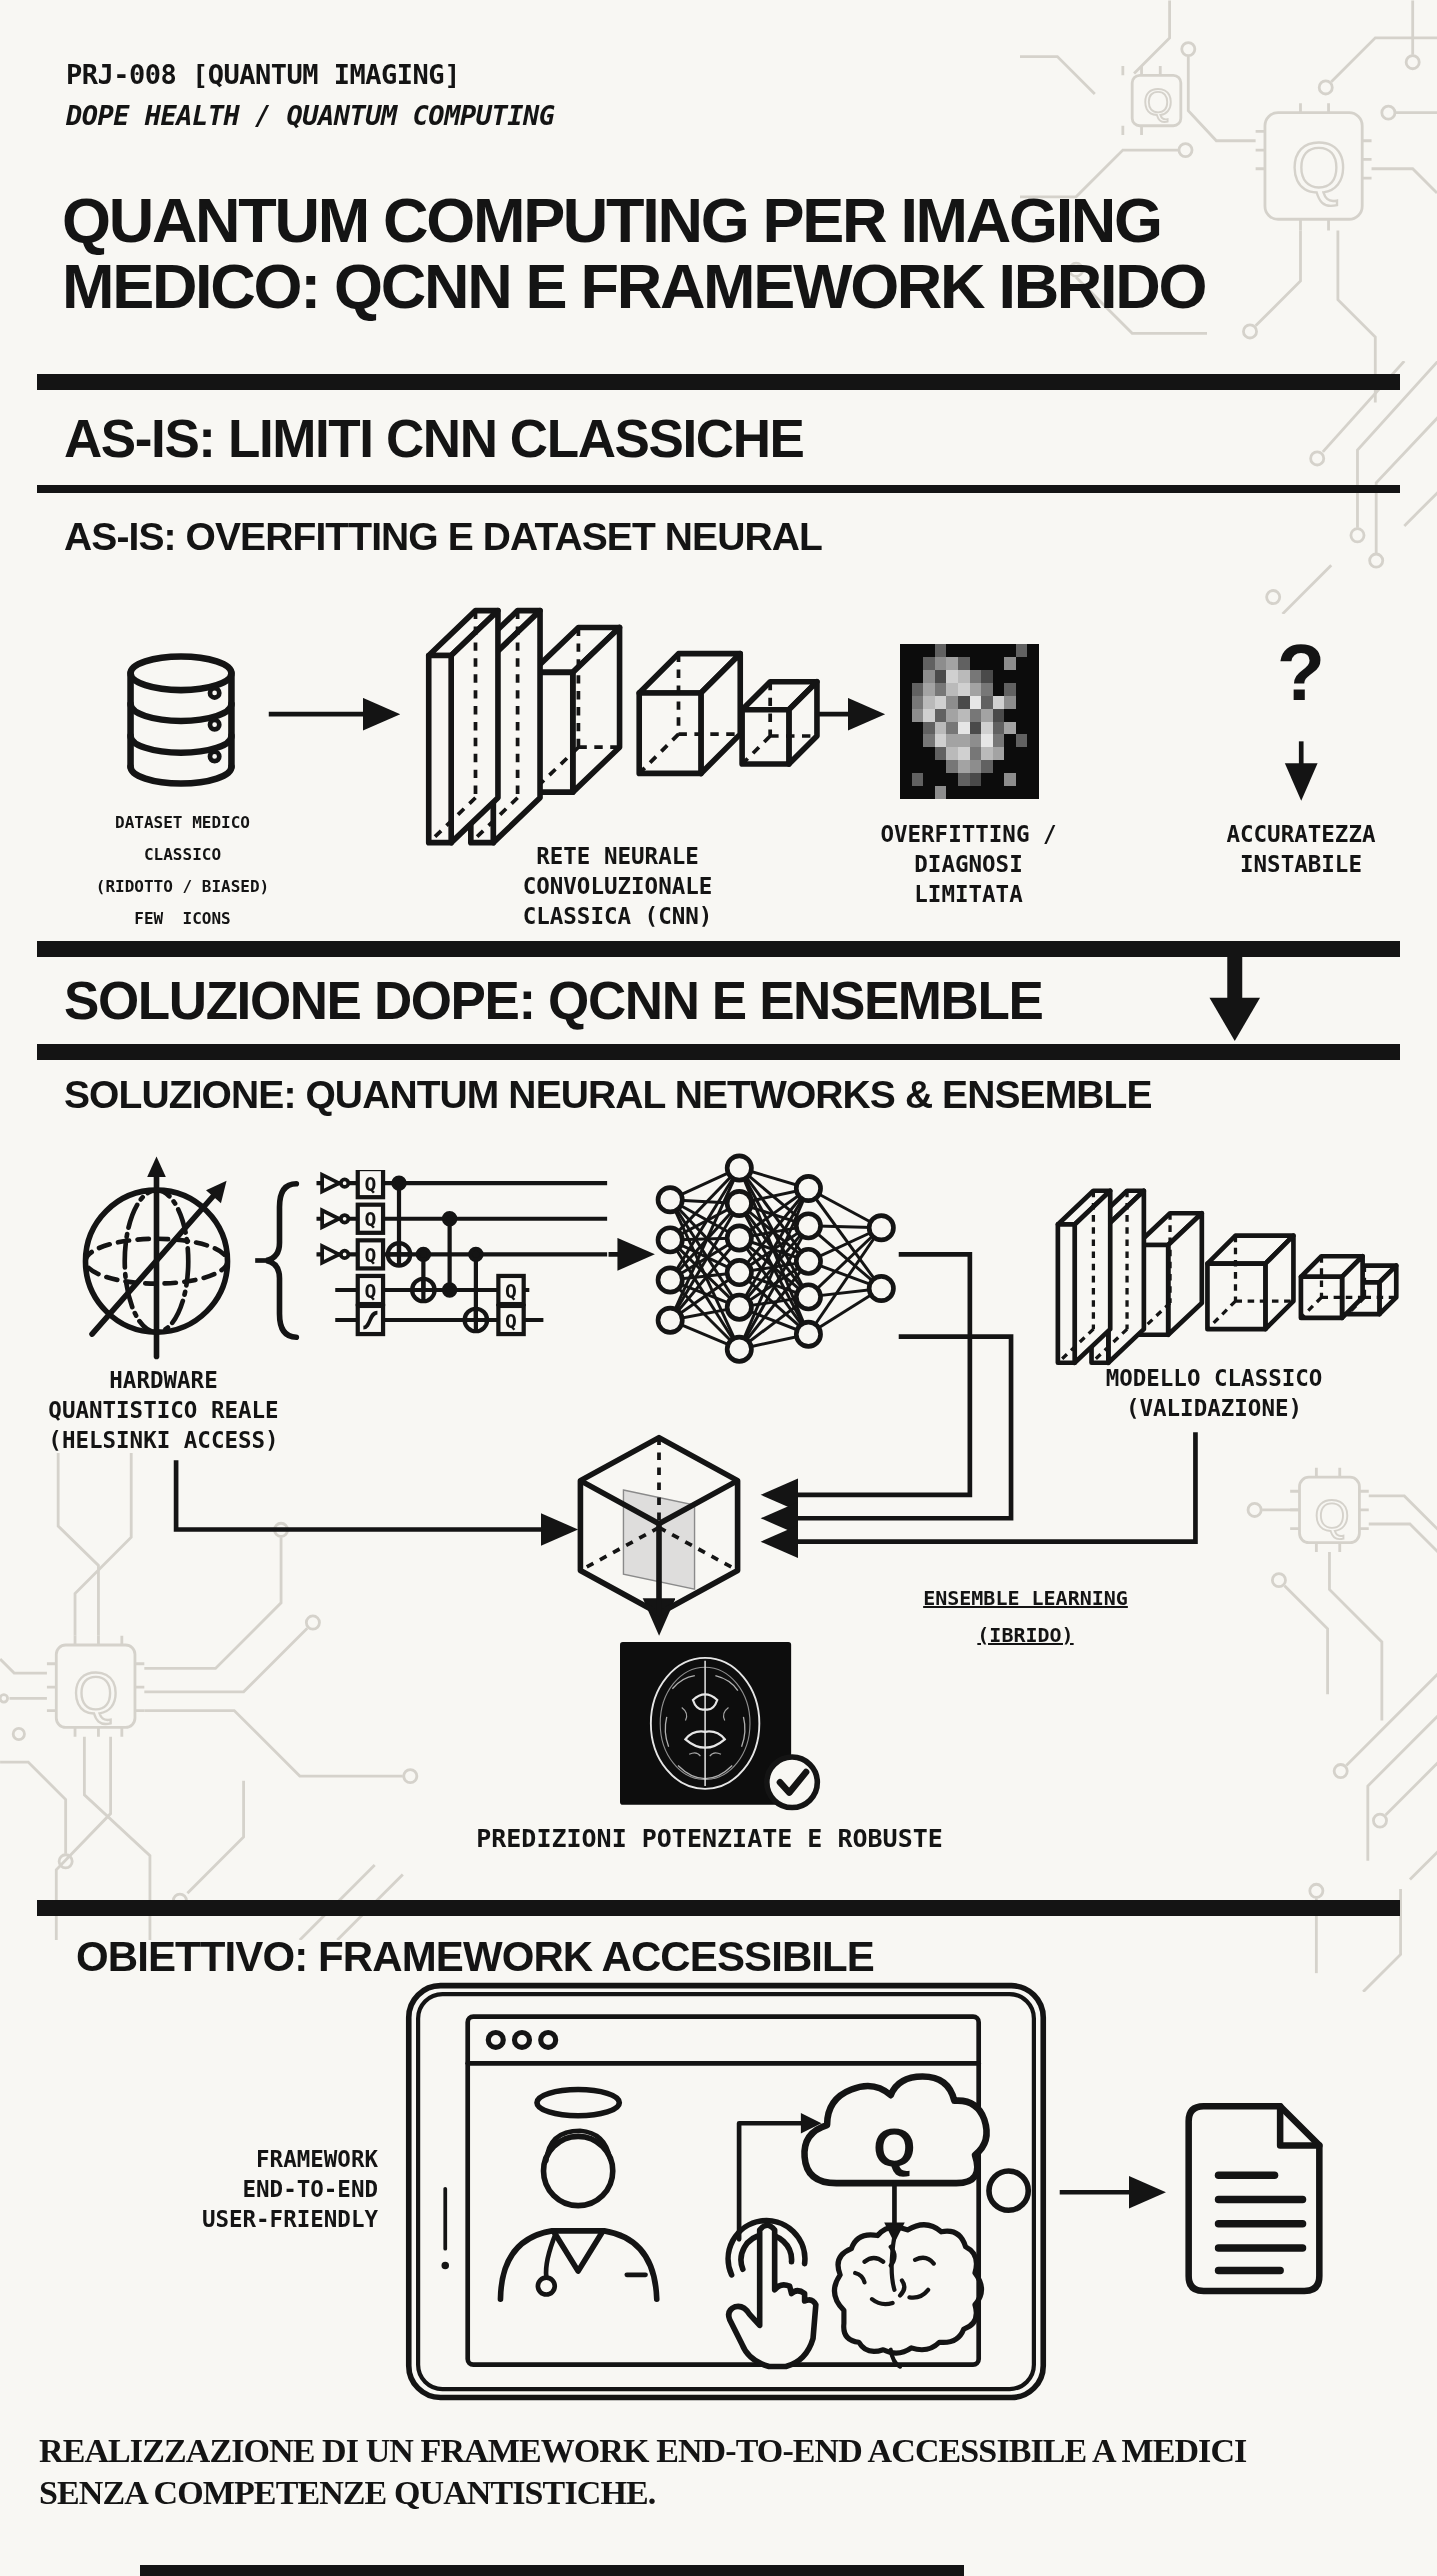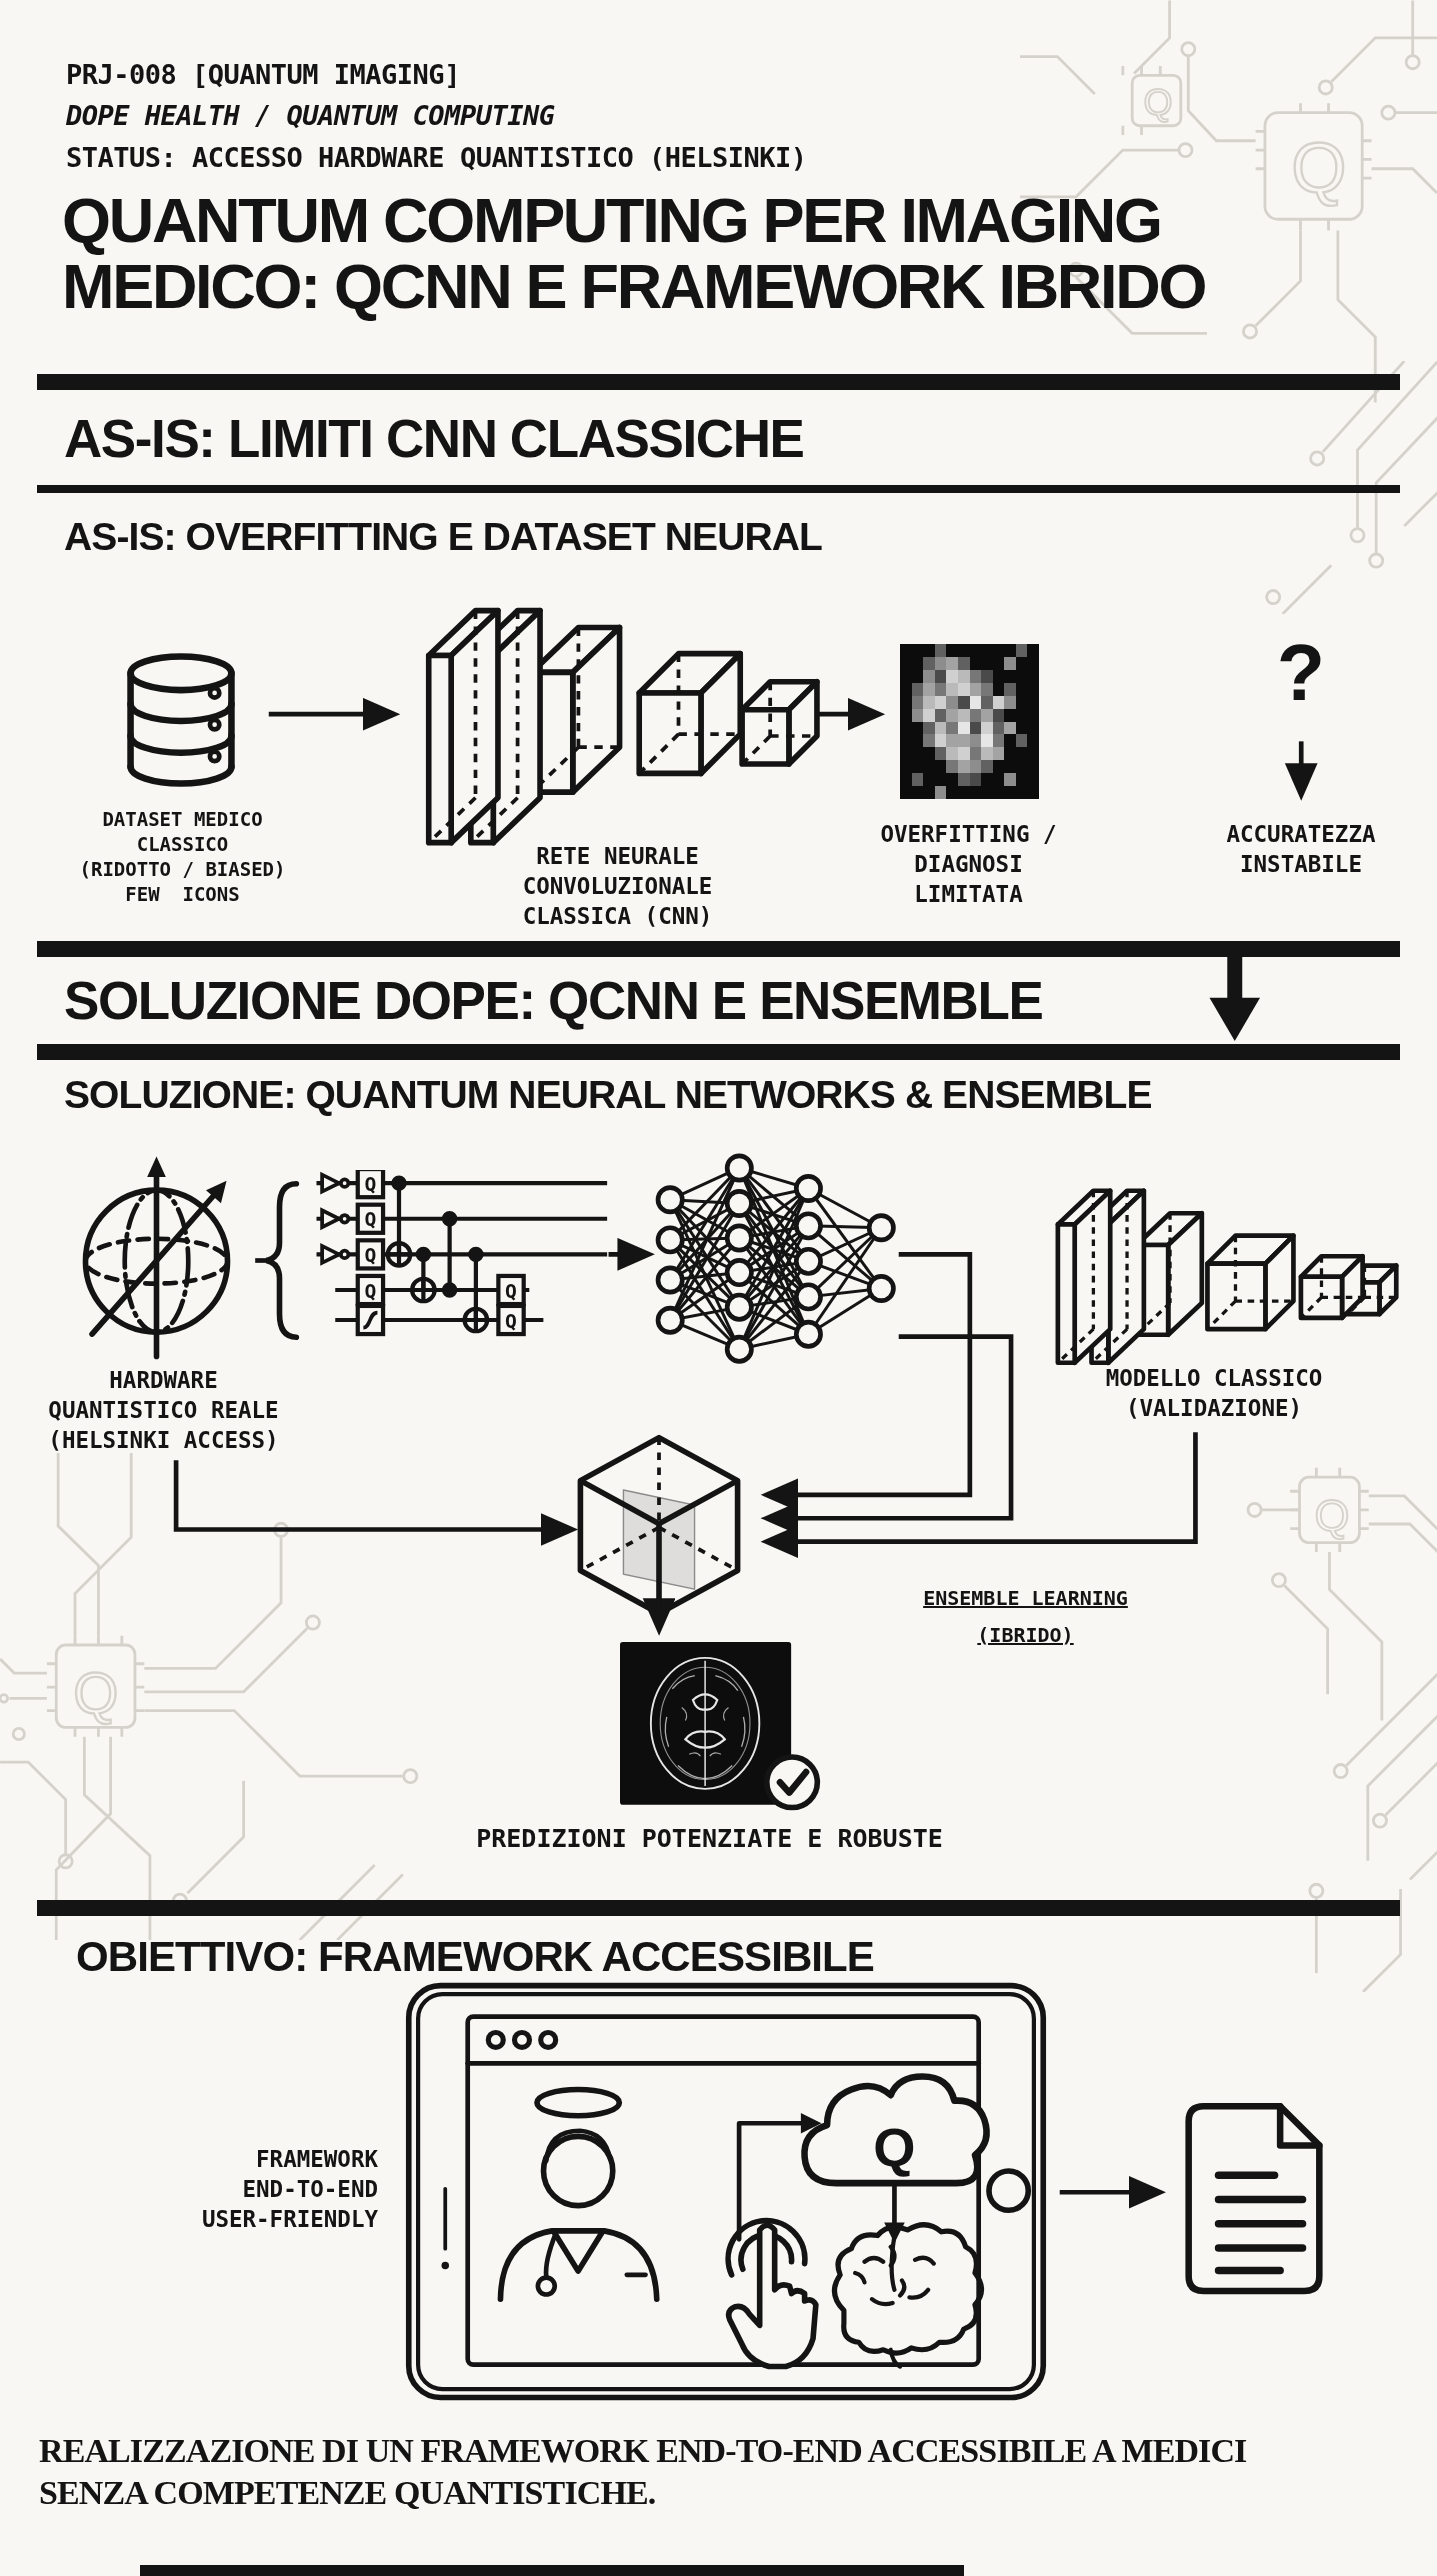--- a/index.html
+++ b/index.html
@@ -11,21 +11,21 @@
   .fg{z-index:2;}
   .meta{font-family:"DejaVu Sans Mono",monospace;font-weight:700;font-size:27px;line-height:41px;
         white-space:pre-wrap;letter-spacing:-0.5px;}
   .title{font-weight:700;font-size:63px;line-height:66px;letter-spacing:-2.3px;white-space:pre-wrap;}
   .h1{font-weight:700;font-size:53px;letter-spacing:-1.4px;white-space:pre-wrap;}
   .h2{font-weight:700;font-size:39px;letter-spacing:-0.9px;white-space:pre-wrap;}
   .h3{font-weight:700;font-size:42px;letter-spacing:-0.9px;white-space:pre-wrap;}
   .bar{background:#141414;}
   .lbl{font-family:"DejaVu Sans Mono",monospace;font-weight:700;font-size:22.5px;line-height:30px;
        text-align:center;white-space:pre-wrap;}
-  .lbl-sm{font-size:19px;line-height:25px;}
+  .lbl-sm{font-size:16px;line-height:32px;}
   .lbl-lg{font-size:20px;line-height:37px;text-decoration:underline;}
   .lbl-md{font-size:26px;line-height:36px;}
   .lbl-pred{font-size:25px;line-height:32px;}
   .qmark{font-weight:700;font-size:79px;text-align:center;line-height:79px;}
   .outcome{font-family:Liberation Serif, serif;font-weight:700;font-size:34px;line-height:42px;
            white-space:pre-wrap;letter-spacing:-0.9px;}
   .framework-lbl{text-align:right;}
 </style>
 </head>
 <body>
@@ -146,21 +146,20 @@
       <line x1="1132" y1="2342" x2="1238" y2="2342" marker-end="url(#ah)"></line>
     </g>
     <g fill="#141414">
       <rect x="1311" y="1020" width="16" height="50"></rect>
       <polygon points="1292,1066 1346,1066 1319,1112"></polygon>
     </g>
   </svg>
 
   <div class="abs fg meta" style="left:66px;top:54px;">PRJ-008 [QUANTUM IMAGING]</div>
   <div class="abs fg meta" style="left:66px;top:95px;font-style:italic;">DOPE HEALTH / QUANTUM COMPUTING</div>
-  <div class="abs fg meta" style="left:66px;top:137px;">STATUS: ACCESSO HARDWARE QUANTISTICO (HELSINKI)</div>
   <div class="abs fg title" style="left:62px;top:187px;width:1357px;">QUANTUM COMPUTING PER IMAGING
 MEDICO: QCNN E FRAMEWORK IBRIDO</div>
 
   <div class="abs fg bar" style="left:37px;top:374px;width:1363px;height:16px;"></div>
   <div class="abs fg h1" style="left:64px;top:408px;">AS-IS: LIMITI CNN CLASSICHE</div>
   <div class="abs fg bar" style="left:37px;top:485px;width:1363px;height:8.4px;"></div>
   <div class="abs fg h2" style="left:64px;top:515px;">AS-IS: OVERFITTING E DATASET NEURAL</div>
 
   <svg class="abs fg" style="left:110px;top:646px;" width="142" height="148" viewBox="0 0 152 158">
     <g stroke="#141414" stroke-width="7" fill="none" stroke-linecap="round">

